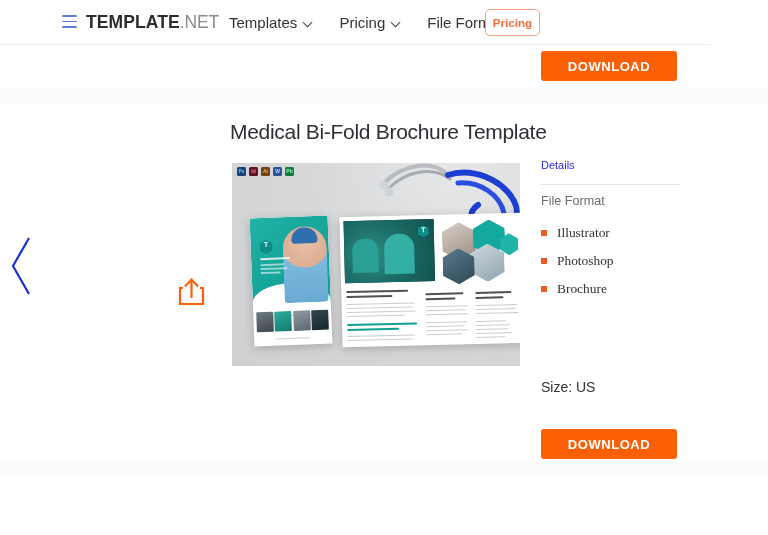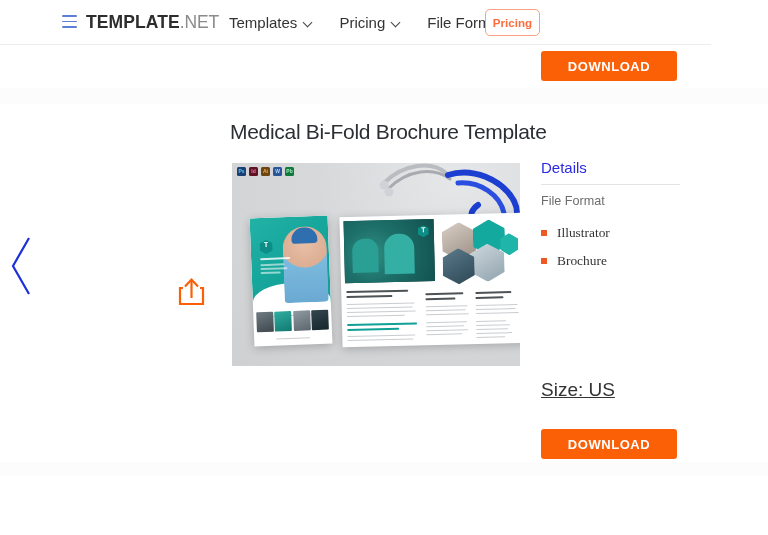--- a/index.html
+++ b/index.html
@@ -186,34 +186,34 @@
     position:absolute; clip-path: polygon(50% 0,100% 25%,100% 75%,50% 100%,0 75%,0 25%);
   }
   .hx1{ left:2px; top:2px; width:34px; height:38px; background: linear-gradient(150deg,#d8cfc6,#9a8d82); }
   .hx2{ left:33px; top:0px; width:32px; height:36px; background:#14a99e; }
   .hx3{ left:30px; top:24px; width:34px; height:38px; background: linear-gradient(150deg,#cfd8dd,#8fa3ae); }
   .hx4{ left:2px; top:28px; width:32px; height:36px; background: linear-gradient(150deg,#5b7b8c,#2d4654); }
   .hx5{ left:60px; top:14px; width:18px; height:22px; background:#1fb5a9; }
 
   
   .details-link {
-    position:absolute; left:541px; top:159px; font-size:15px; color:#2a2ae0;
+    position:absolute; left:541px; top:159px; font-size:11px; color:#2a2ae0;
     cursor:pointer;
   }
   .details-rule { position:absolute; left:541px; top:184px; width:139px; height:1px; background:#e3e3e3; }
   .file-format-label {
     position:absolute; left:541px; top:194px; font-size:12.6px; color:#6d6d6d;
   }
   .fmt-list { position:absolute; left:541px; top:219px;font-family:Liberation Serif, serif; }
   .fmt-item {
     display:flex; align-items:center; height:28px; cursor:pointer;
   }
   .fmt-bullet { width:6px; height:6px; background:#f05a22; margin-right:10px; flex: 0 0 6px; }
   .fmt-label { font-size:13.4px; color:#333333; }
-  .size-line { position:absolute; left:541px; top:379px; font-size:19px; color:#333333;text-decoration:underline; }
+  .size-line { position:absolute; left:541px; top:379px; font-size:14px; color:#333333; }
 </style>
 </head>
 <body>
 
 <div id="page">
 
   <div class="band" style="top:88px;height:16px;"></div>
   <div class="band" style="top:462px;height:14px;"></div>
 
   <div class="header">
@@ -348,20 +348,24 @@
   <div class="details-rule"></div>
   <div class="file-format-label">File Format</div>
 
   <div class="fmt-list">
     <div class="fmt-item">
       <span class="fmt-bullet"></span>
       <span class="fmt-label">Illustrator</span>
     </div>
     <div class="fmt-item">
       <span class="fmt-bullet"></span>
+      <span class="fmt-label">Photoshop</span>
+    </div>
+    <div class="fmt-item">
+      <span class="fmt-bullet"></span>
       <span class="fmt-label">Brochure</span>
     </div>
   </div>
 
   <div class="size-line">Size: US</div>
 
   <button class="dl-btn" id="dl-bottom">DOWNLOAD</button>
 
 
 </div>

